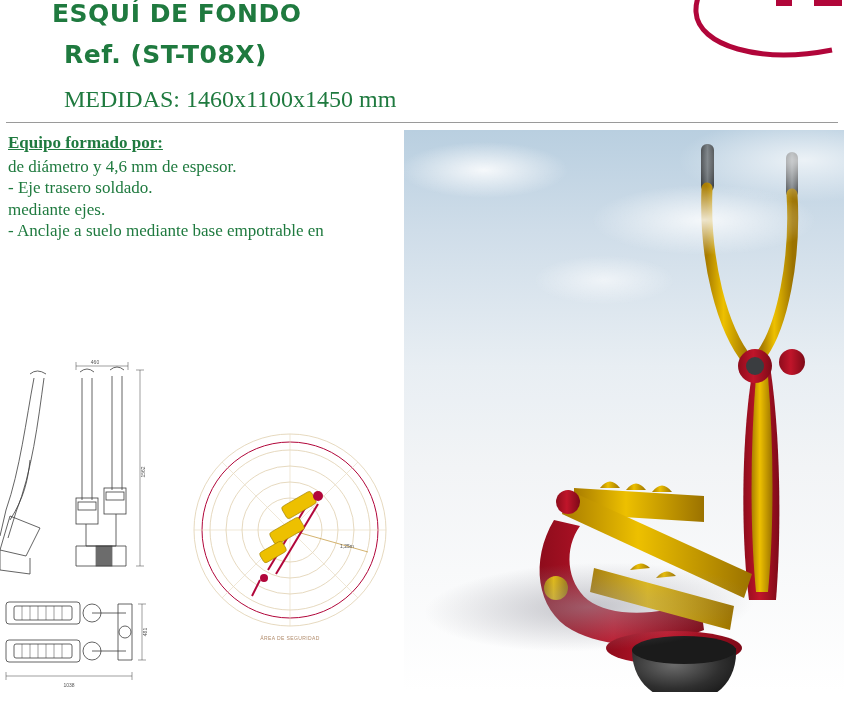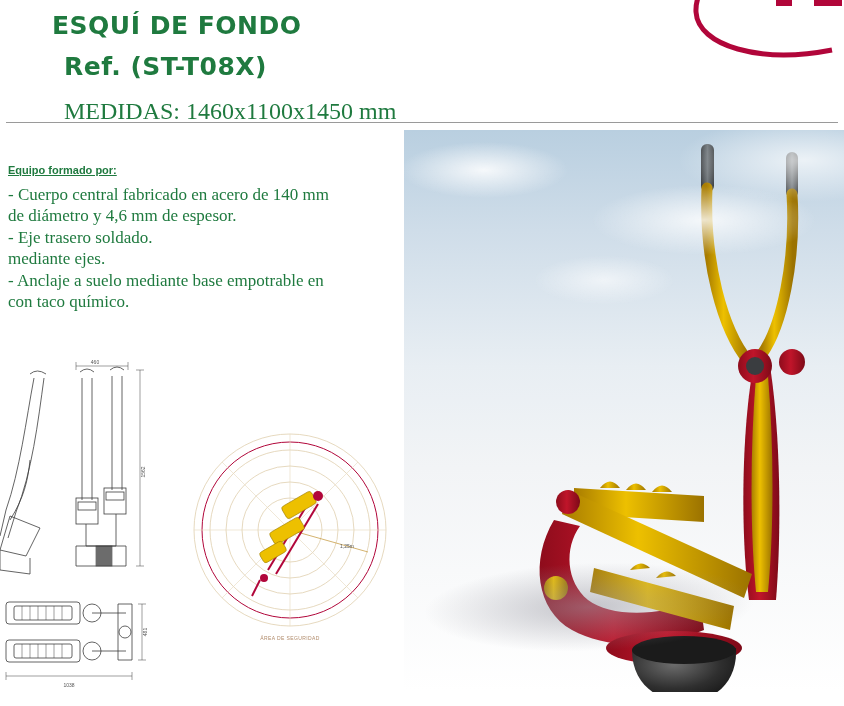--- a/index.html
+++ b/index.html
@@ -29,21 +29,21 @@
     width: 640px;
   }
   .title-line1 {
     font-family: "DejaVu Sans", sans-serif;
     font-weight: bold;
     font-size: 25px;
     color: #1f7a3f;
     letter-spacing: 0.5px;
     line-height: 28px;
     margin: 0;
-    padding-top: 12px;
+    padding-top: 0px;
   }
   .title-line2 {
     font-family: "DejaVu Sans", sans-serif;
     font-weight: bold;
     font-size: 25px;
     color: #1f7a3f;
     letter-spacing: 0.5px;
     line-height: 30px;
     margin: 12px;
   }
@@ -81,27 +81,26 @@
     position: absolute;
     left: 8px;
     top: 132px;
     width: 400px;
     color: #1f7a3f;
     font-family: "Liberation Serif", serif;
     font-size: 17px;
     line-height: 21.5px;
   }
   #description .heading {
-    font-family: Liberation Sans, sans-serif;
+    font-family: Liberation Serif, serif;
     font-weight: bold;
-    font-size: 11px;
+    font-size: 17px;
     text-decoration: underline;
     display: block;
     margin-bottom: 2px;
-    margin-top: 28px;
   }
   #description .line {
     display: block;
     white-space: pre;
   }
 
   
   #photo {
     position: absolute;
     left: 404px;
@@ -190,26 +189,24 @@
       <path d="M 112 0 L 178 0 L 178 52 L 150 52 L 150 30 L 128 30 L 128 52 L 112 52 Z" fill="#b1063a"></path>
       <path d="M 133 6 L 160 6 L 160 20 L 146 20 L 146 14 L 133 14 Z" fill="#ffffff"></path>
     </svg>
   </div>
 </div>
 
 <div id="divider"></div>
 
 <div id="description">
   <span class="heading">Equipo formado por:</span>
-  <span class="line">- Cuerpo central fabricado en acero de 140 mm</span>
   <span class="line">de diámetro y 4,6 mm de espesor.</span>
   <span class="line">- Eje trasero soldado.</span>
   <span class="line">mediante ejes.</span>
   <span class="line">- Anclaje a suelo mediante base empotrable en</span>
-  <span class="line">con taco químico.</span>
 </div>
 
 <div id="photo">
   <div class="sky-clouds"></div>
   <div class="ground-shadow"></div>
 
   <svg width="440" height="562" viewBox="0 0 440 562" xmlns="http://www.w3.org/2000/svg">
     <defs>
       <linearGradient id="redGrad" x1="0" y1="0" x2="1" y2="0">
         <stop offset="0%" stop-color="#8e0c1c"></stop>

